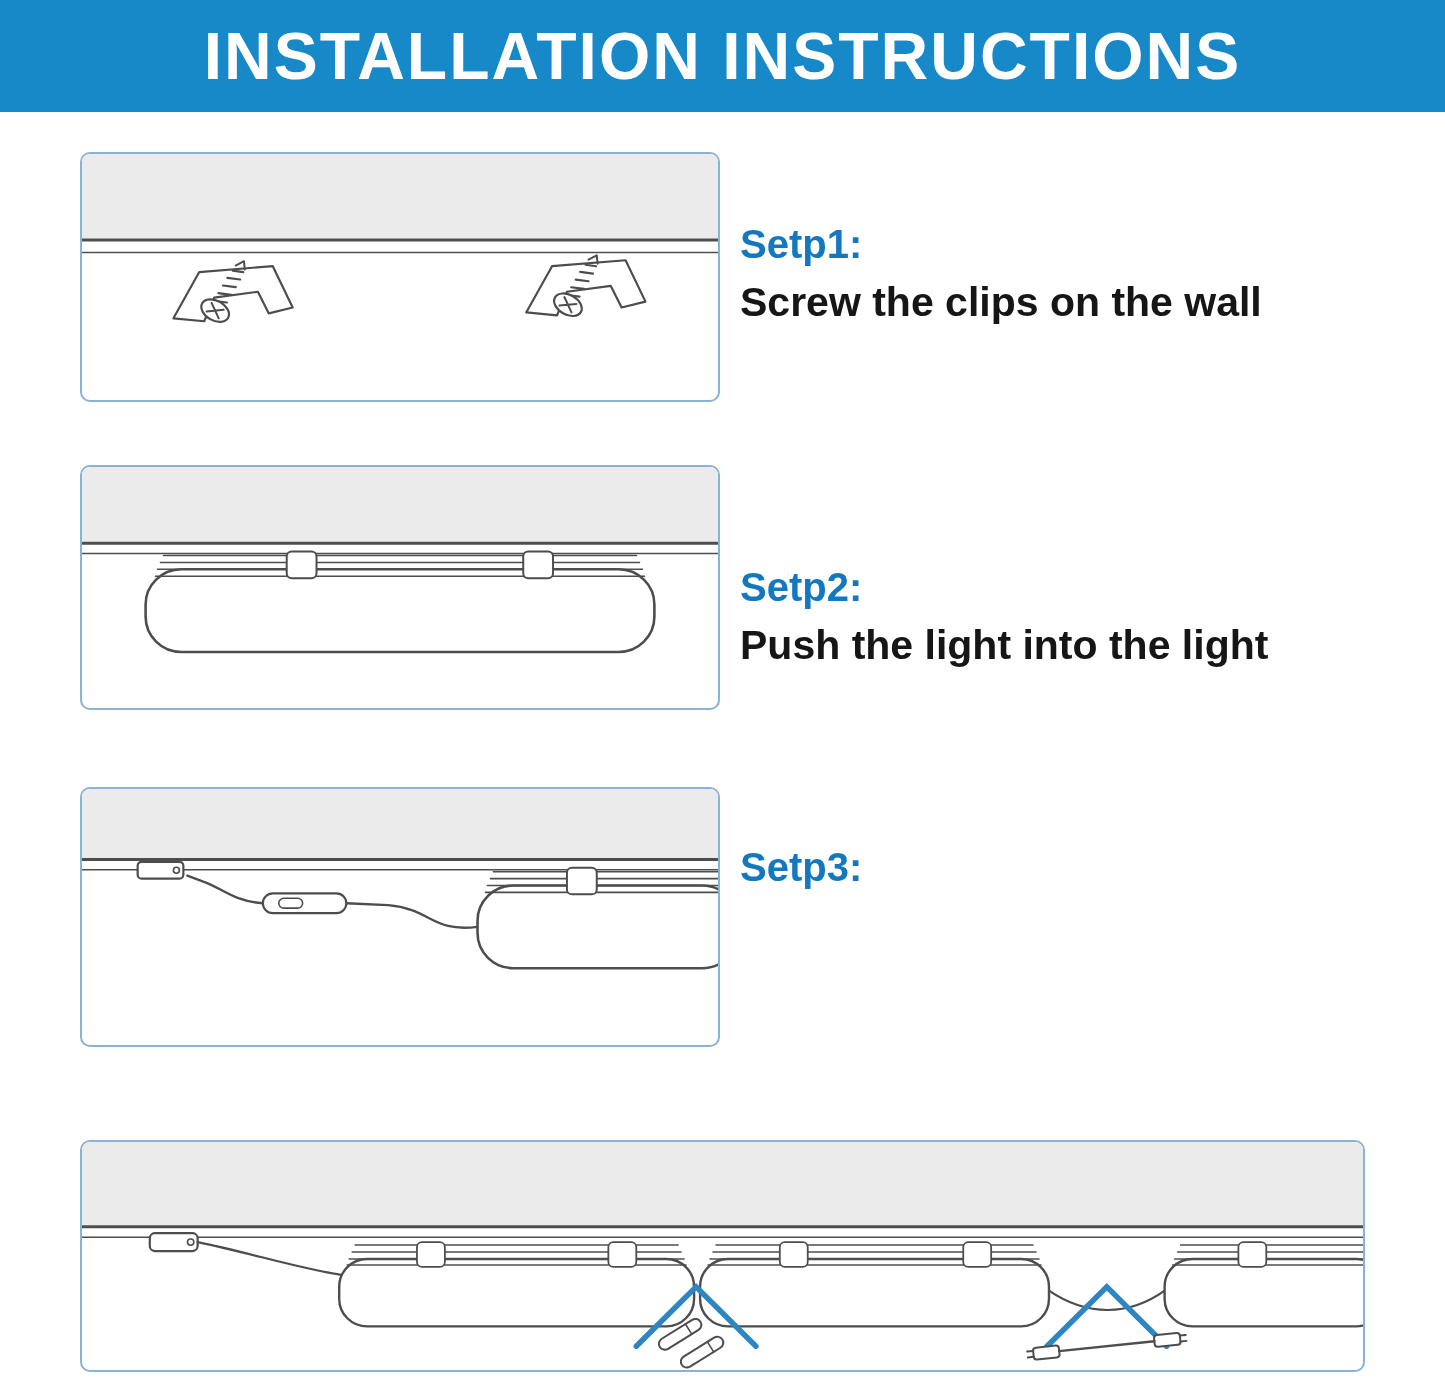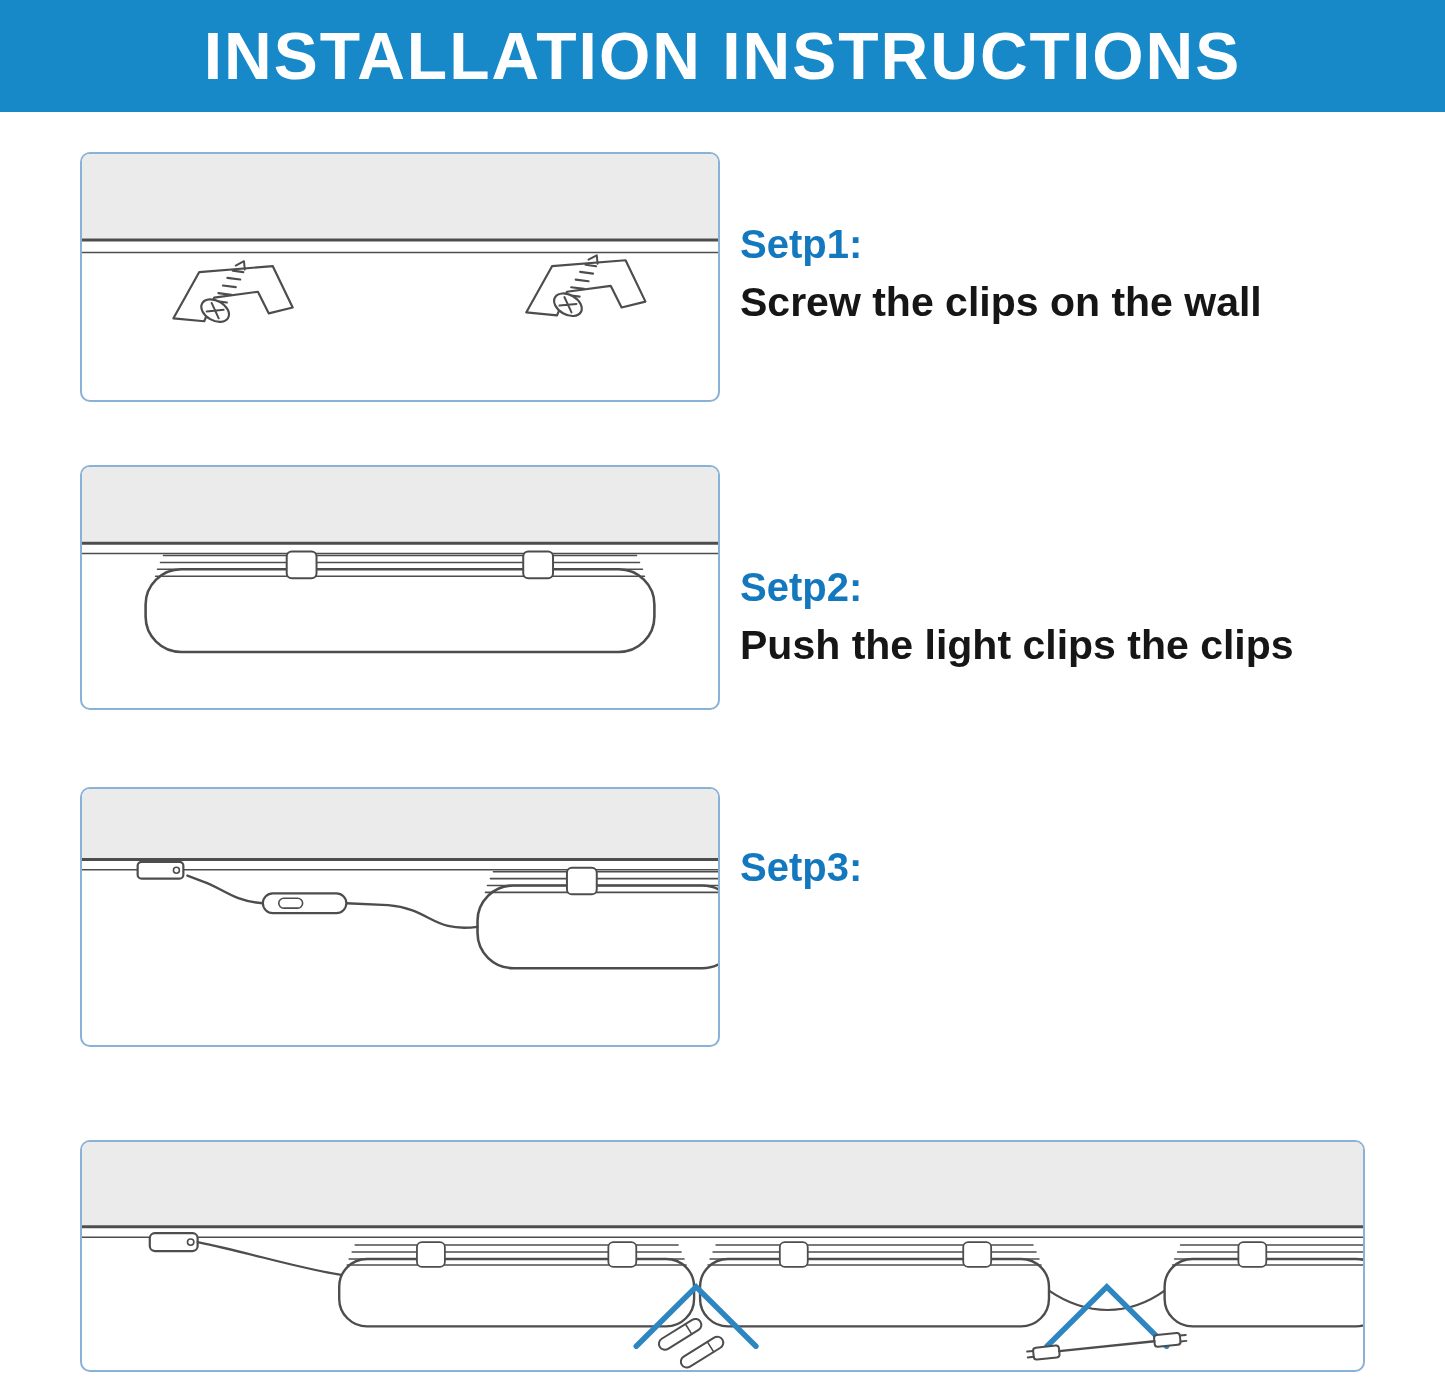--- a/index.html
+++ b/index.html
@@ -84,21 +84,21 @@
       <g>
         <rect class="artw" x="64" y="104" width="512" height="84" rx="36" stroke-width="2.6"></rect>
         <path class="art" stroke-width="1.6" d="M 82,90 H 558 M 79,97 H 561 M 76,104 H 564 M 74,111 H 566"></path>
         <rect class="artw" x="206" y="86" width="30" height="27" rx="5" stroke-width="2"></rect>
         <rect class="artw" x="444" y="86" width="30" height="27" rx="5" stroke-width="2"></rect>
       </g>
     </svg>
   </div>
   <div class="step-text text-2">
     <div class="step-label">Setp2:</div>
-    <div class="step-desc">Push the light clips the clips</div>
+    <div class="step-desc">Push the light into the light</div>
   </div>
 
   <div class="panel panel-3">
     <svg viewBox="0 0 640 260" preserveAspectRatio="none">
       <rect class="wall" x="0" y="0" width="640" height="70"></rect>
       <line class="edge" x1="0" y1="71.5" x2="640" y2="71.5" stroke-width="3"></line>
       <line class="edge" x1="0" y1="82" x2="640" y2="82" stroke-width="1.5"></line>
       <g>
         <rect class="artw" x="398" y="98" width="262" height="84" rx="36" stroke-width="2.6"></rect>
         <path class="art" stroke-width="1.6" d="M 414,84 H 640 M 411,91 H 640 M 408,98 H 640 M 406,105 H 640"></path>

